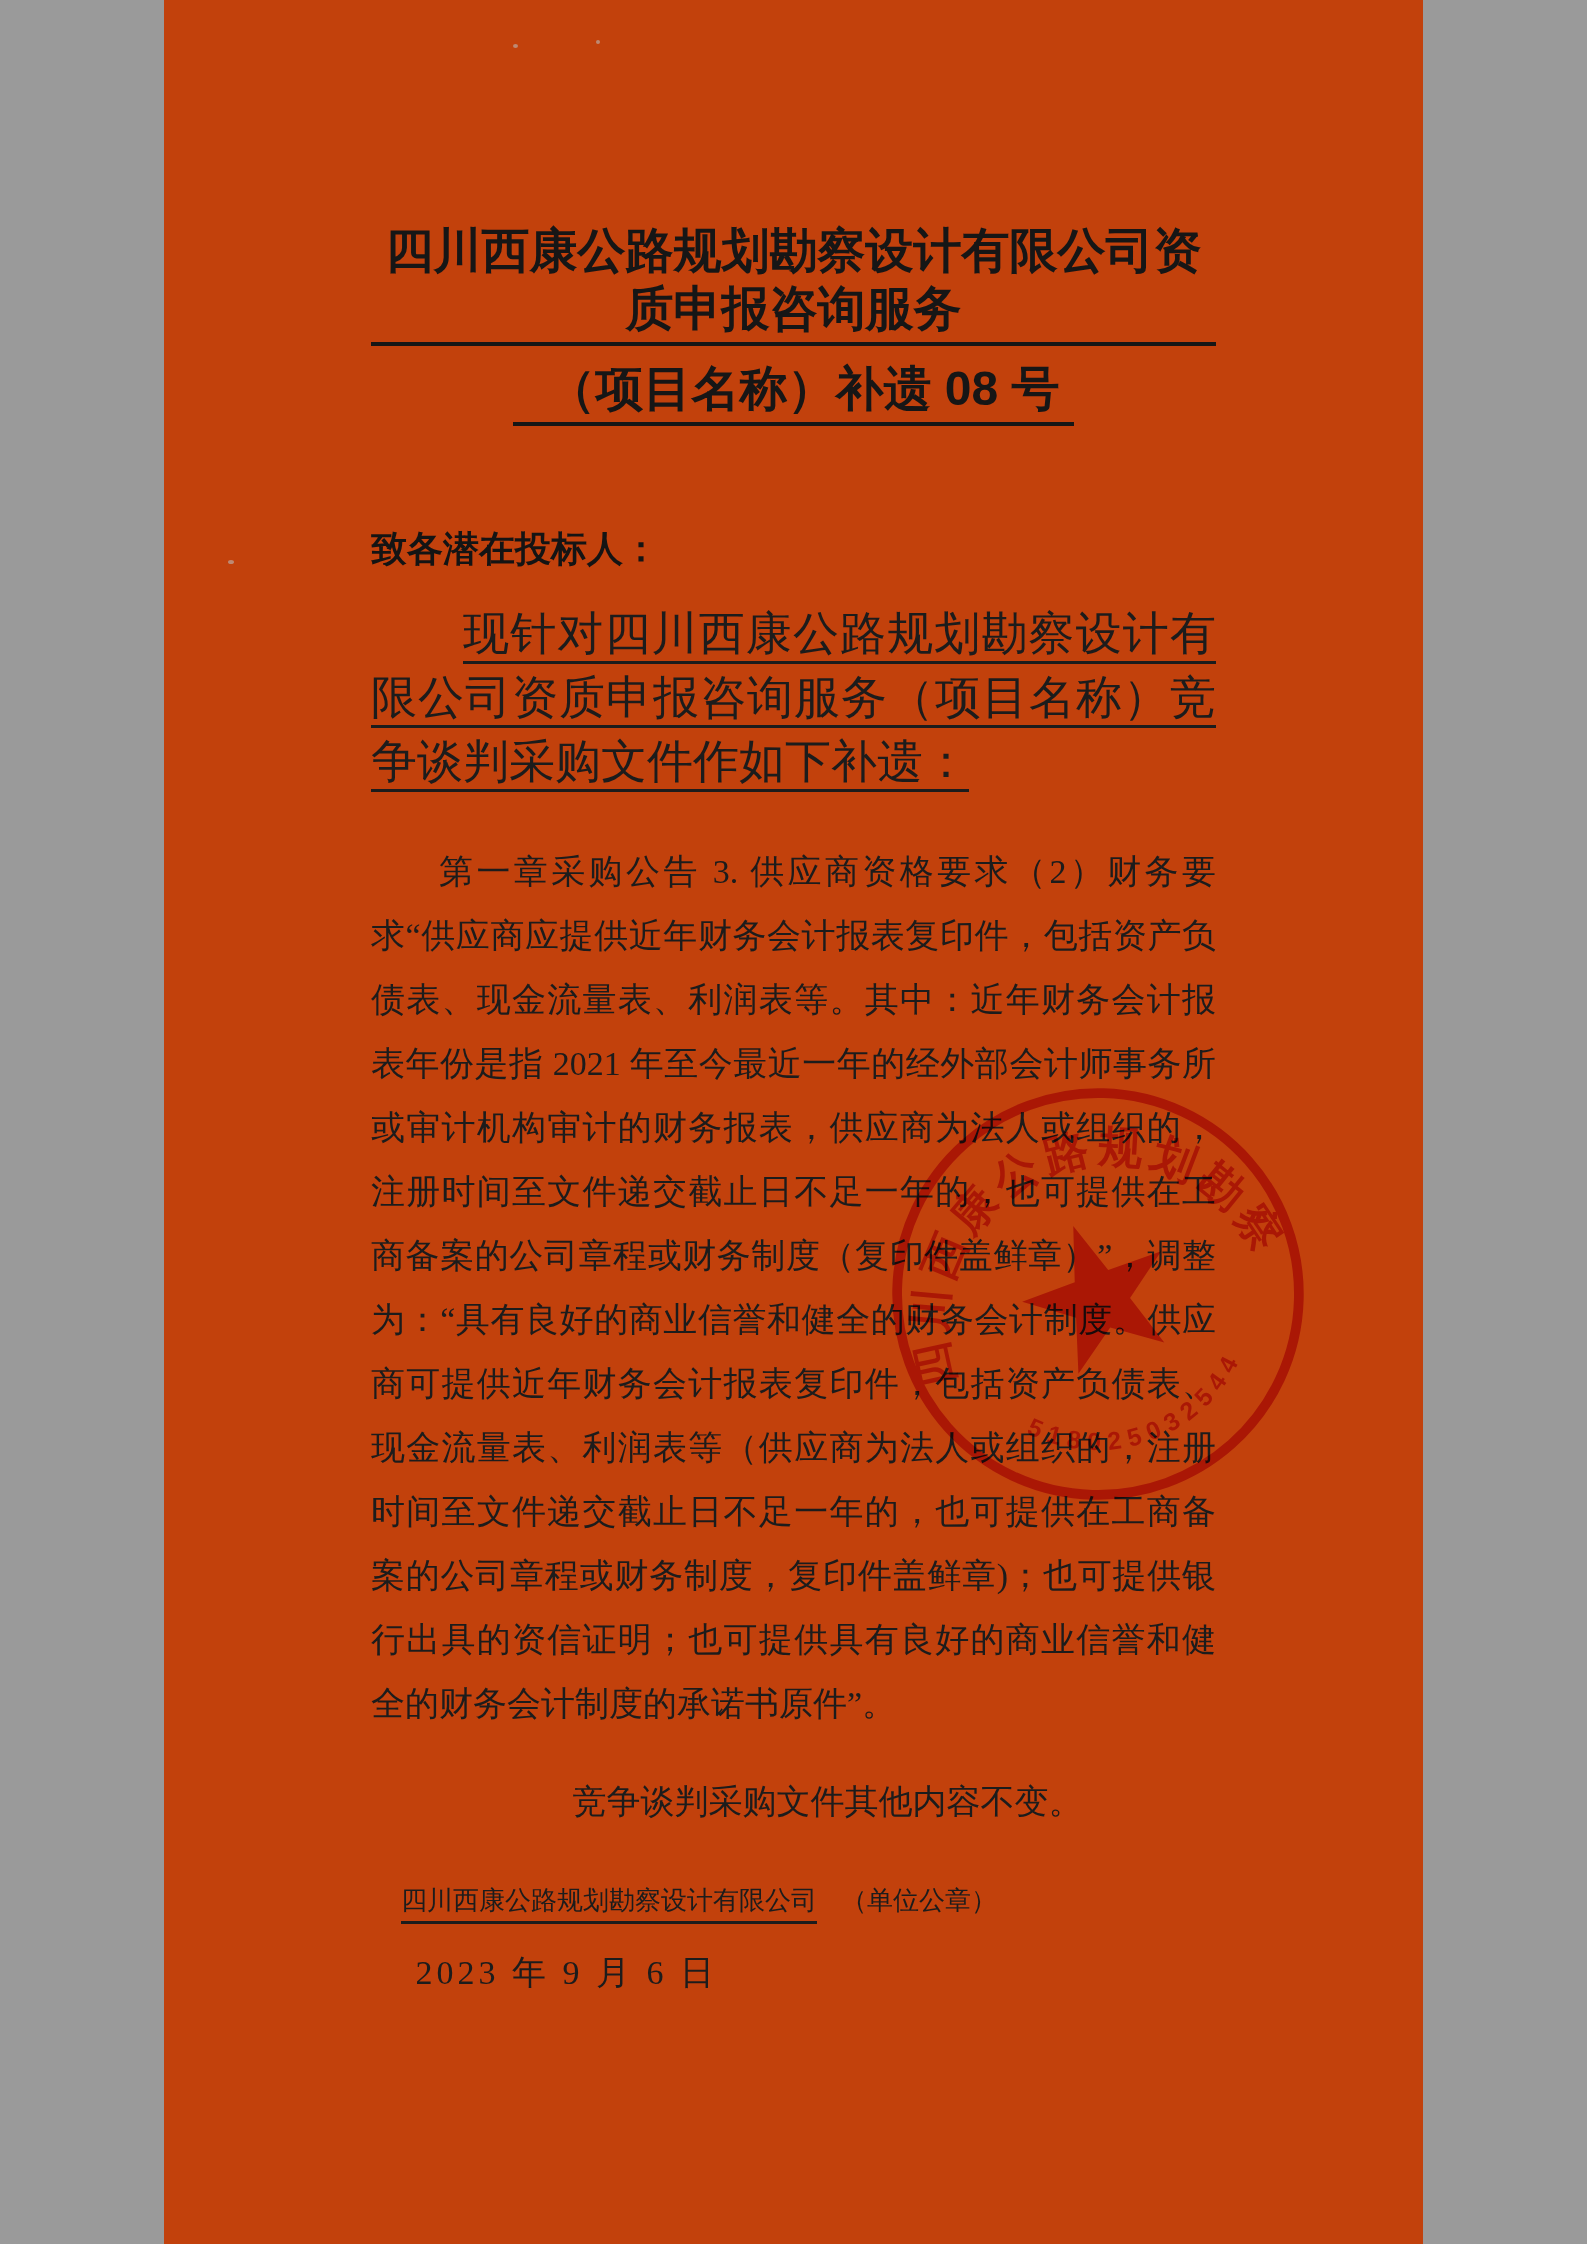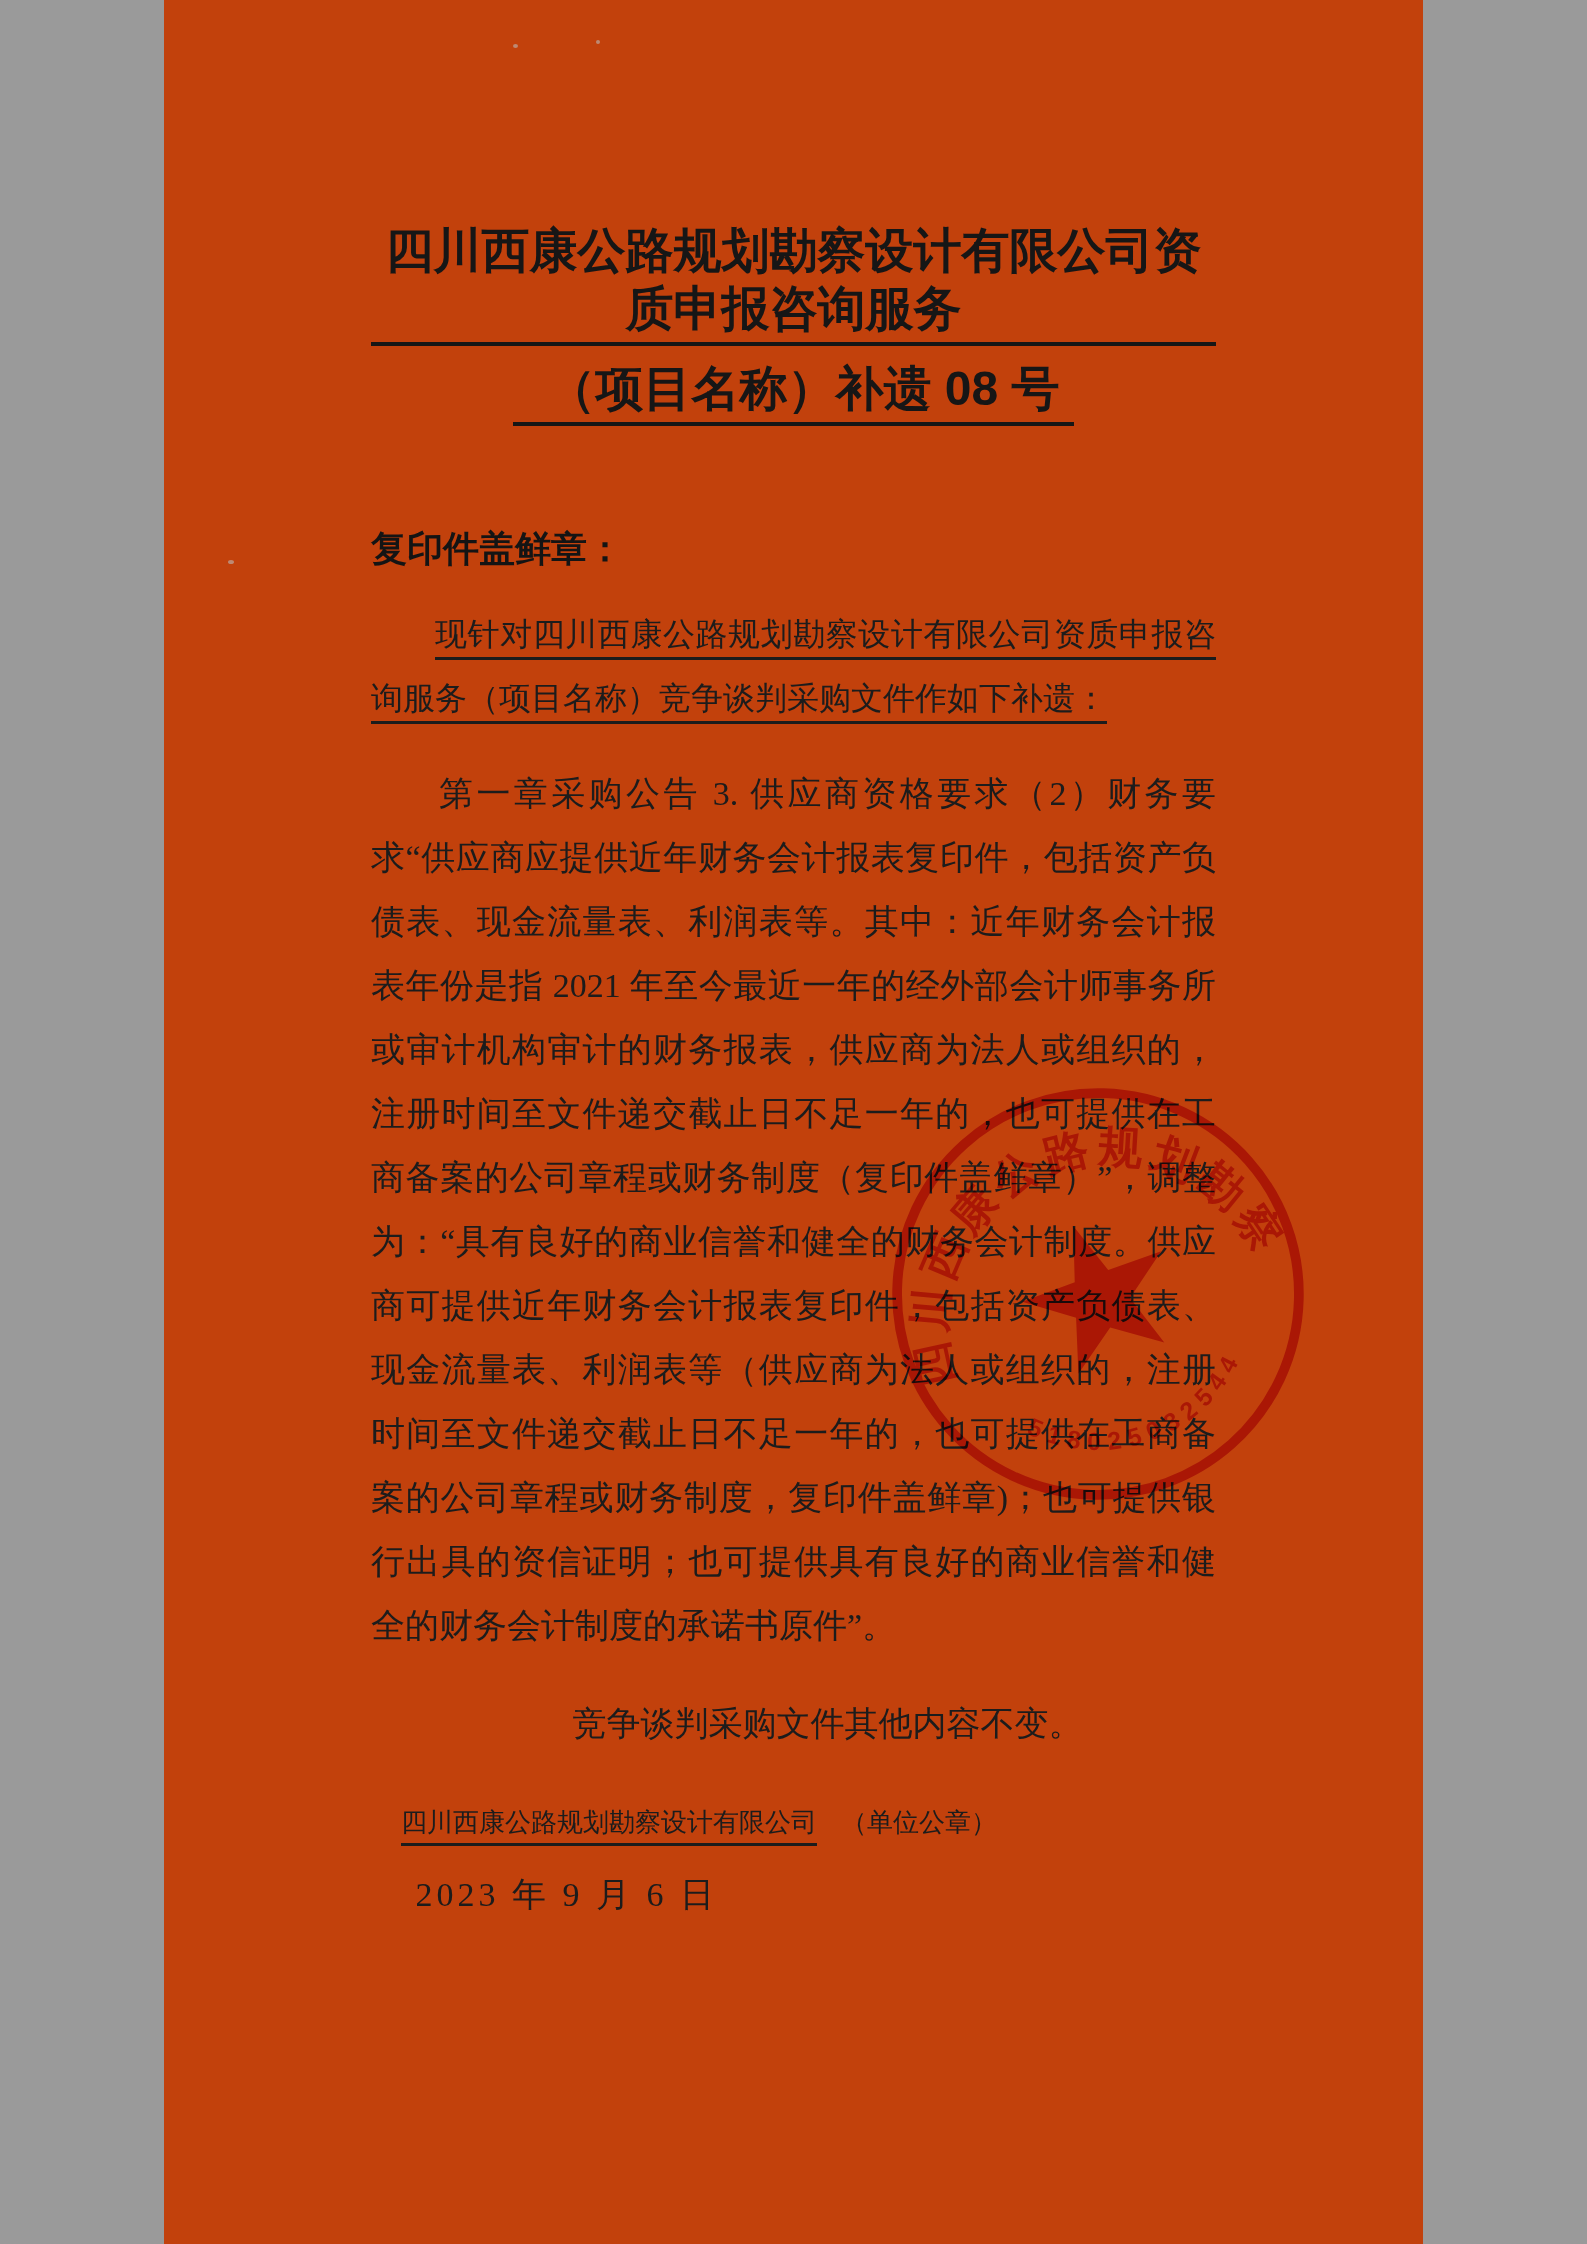--- a/index.html
+++ b/index.html
@@ -38,21 +38,21 @@
   }
   .salutation{
     margin-top:100px;
     font-size:36px;
     font-weight:bold;
     line-height:46px;
     color:#141414;
   }
   .intro{
     margin-top:30px;
-    font-size:32px;
+    font-size:46px;
     line-height:64px;
     text-align:justify;
     text-indent:2em;
     text-decoration:underline;
     text-decoration-thickness:3px;
     text-underline-offset:12px;
     color:#1c1c1c;
   }
   .body-par{
     margin-top:14px;
@@ -127,21 +127,21 @@
 
     <div class="title-block">
       <div>
         <span class="title-line">四川西康公路规划勘察设计有限公司资质申报咨询服务</span>
       </div>
       <div>
         <span class="title-line second">（项目名称）补遗 08 号</span>
       </div>
     </div>
 
-    <div class="salutation">复印件盖鲜章：</div>
+    <div class="salutation">致各潜在投标人：</div>
 
     <p class="intro">现针对四川西康公路规划勘察设计有限公司资质申报咨询服务（项目名称）竞争谈判采购文件作如下补遗：</p>
 
     <p class="body-par">第一章采购公告 3. 供应商资格要求（2）财务要求“供应商应提供近年财务会计报表复印件，包括资产负债表、现金流量表、利润表等。其中：近年财务会计报表年份是指 2021 年至今最近一年的经外部会计师事务所或审计机构审计的财务报表，供应商为法人或组织的，注册时间至文件递交截止日不足一年的，也可提供在工商备案的公司章程或财务制度（复印件盖鲜章）”，调整为：“具有良好的商业信誉和健全的财务会计制度。供应商可提供近年财务会计报表复印件，包括资产负债表、现金流量表、利润表等（供应商为法人或组织的，注册时间至文件递交截止日不足一年的，也可提供在工商备案的公司章程或财务制度，复印件盖鲜章)；也可提供银行出具的资信证明；也可提供具有良好的商业信誉和健全的财务会计制度的承诺书原件”。</p>
 
     <p class="closing">竞争谈判采购文件其他内容不变。</p>
 
     <div class="sig-row">
       <span class="sig-company">四川西康公路规划勘察设计有限公司</span><span class="sig-suffix">（单位公章）</span>
     </div>

